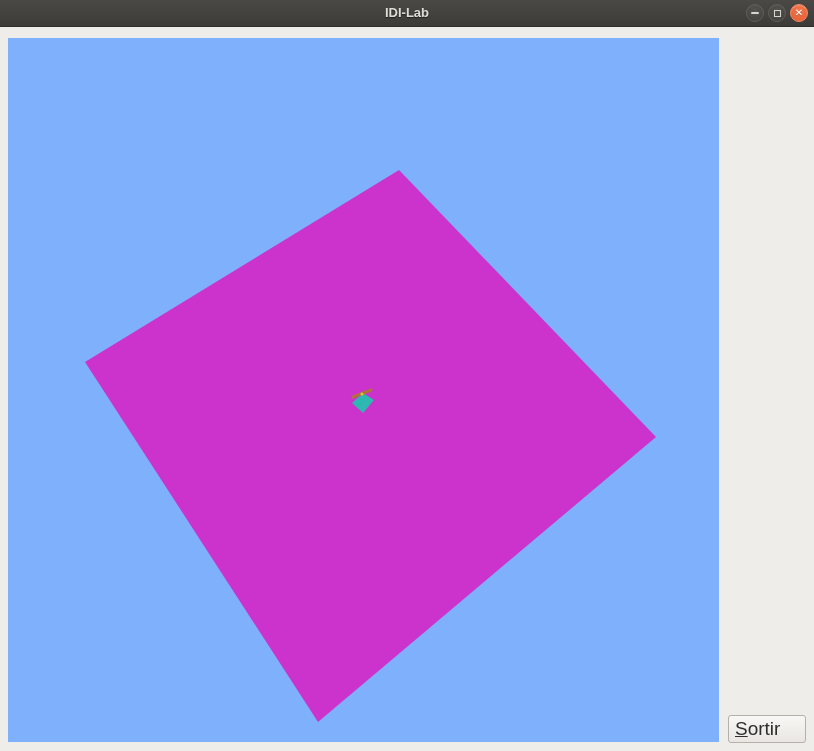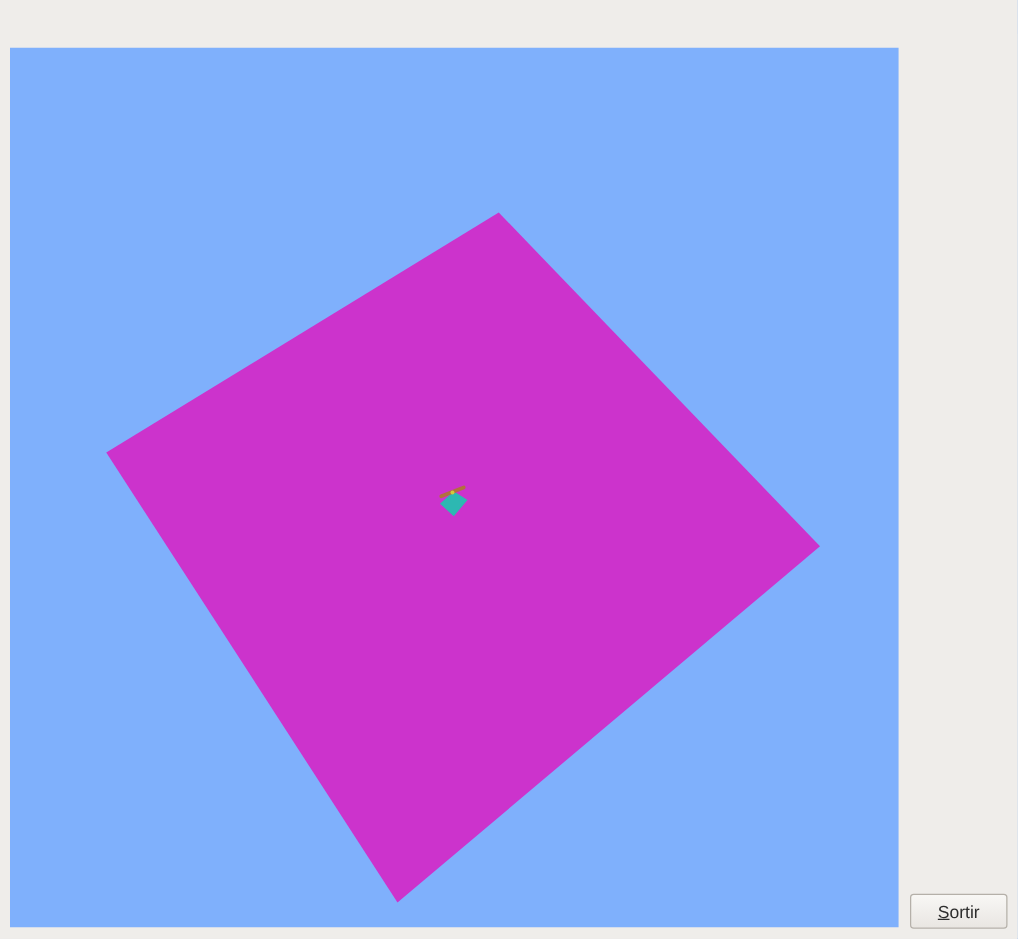--- a/index.html
+++ b/index.html
@@ -109,34 +109,47 @@
     right: 8px;
     bottom: 8px;
     width: 78px;
     height: 28px;
     background: linear-gradient(#f8f7f5, #e9e6e2);
     border: 1px solid #b5b0a9;
     border-radius: 3px;
     box-sizing: border-box;
     display: flex;
     align-items: center;
-    justify-content: center;
-    font-size: 14px;
+    font-size: 19px;
     color: #2d2d2d;
     cursor: default;
   }
   .sortir-button .mnemonic {
     text-decoration: underline;
   }
 </style>
 </head>
 <body>
 
 <div class="window">
 
+  <div class="titlebar">
+    <div class="titlebar-title">IDI-Lab</div>
+    <div class="titlebar-controls">
+      <div class="tb-btn dim">
+        <span class="glyph-minimize"></span>
+      </div>
+      <div class="tb-btn dim">
+        <span class="glyph-maximize"></span>
+      </div>
+      <div class="tb-btn close">
+        <span class="glyph-close">✕</span>
+      </div>
+    </div>
+  </div>
 
   <div class="content">
 
     <svg class="gl-canvas" viewBox="0 0 711 704" xmlns="http://www.w3.org/2000/svg">
       <rect x="0" y="0" width="711" height="704" fill="#7fb0fc"></rect>
       <polygon points="391,132 648,399 310,684 77,324" fill="#cc33cc"></polygon>
       <polygon points="344,365 355,355 366,362 355,375" fill="#2db8b2"></polygon>
       <polyline fill="none" stroke-width="3" stroke-linecap="round" points="345,359 363,352" stroke="#b2703d"></polyline>
       <circle r="1.6" cx="354" cy="356" fill="#d4c83e"></circle>
     </svg>

